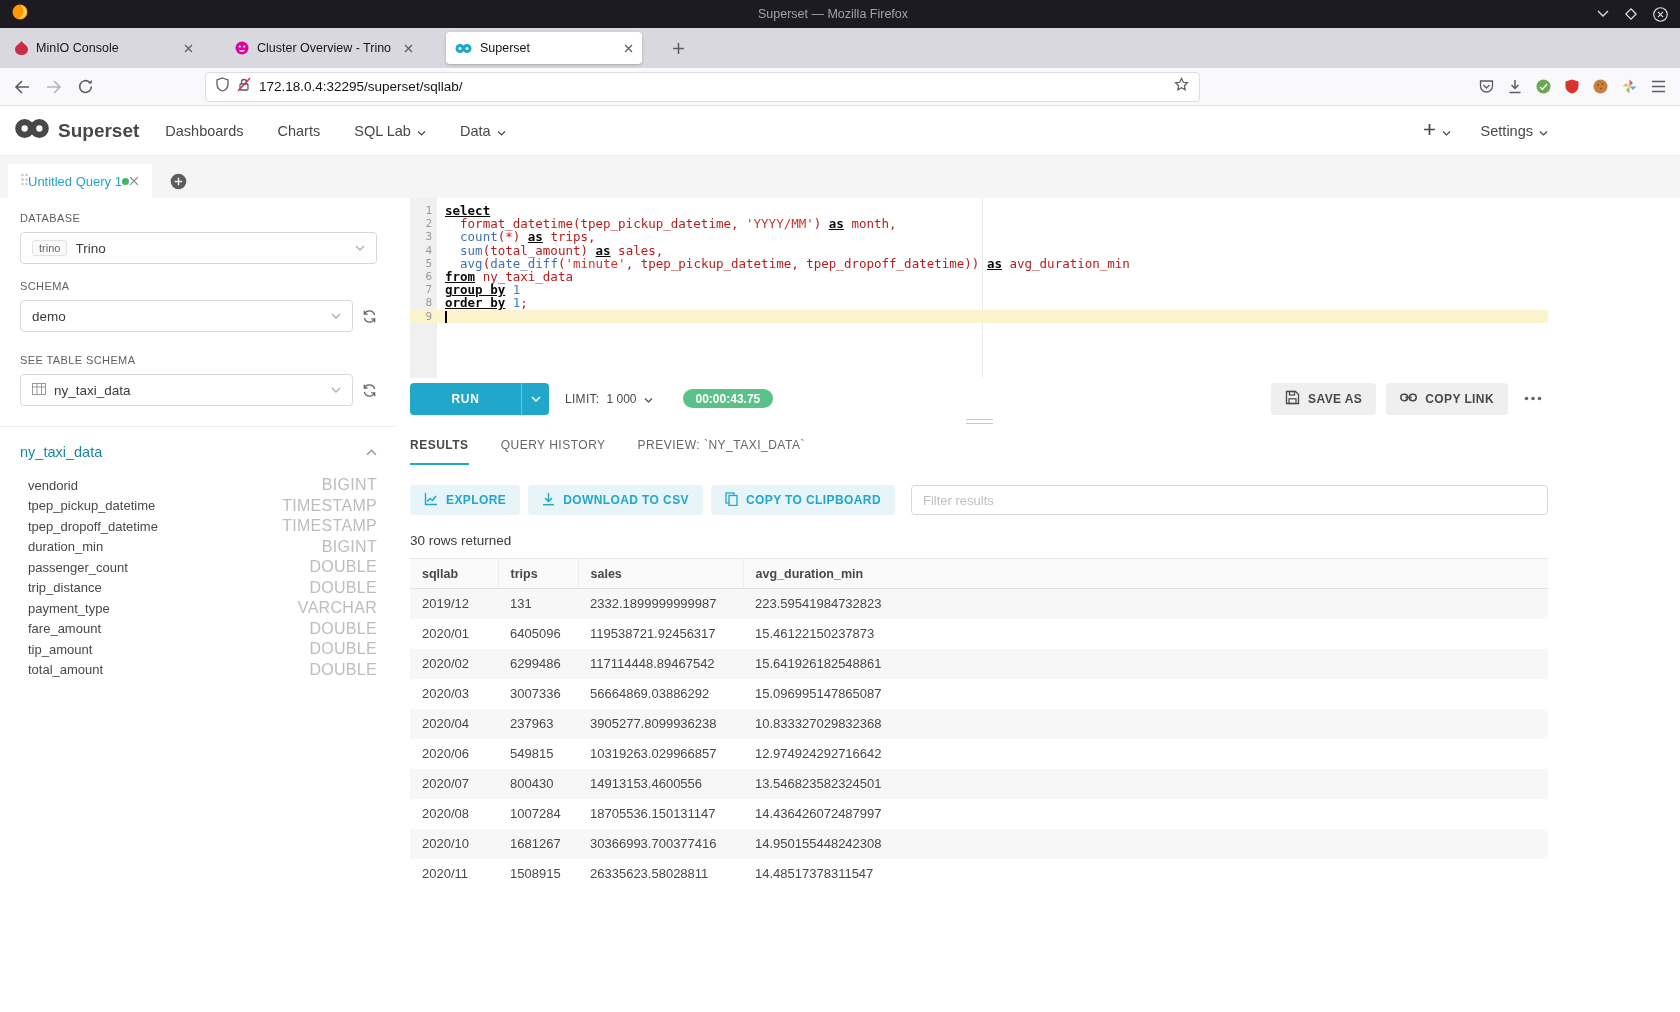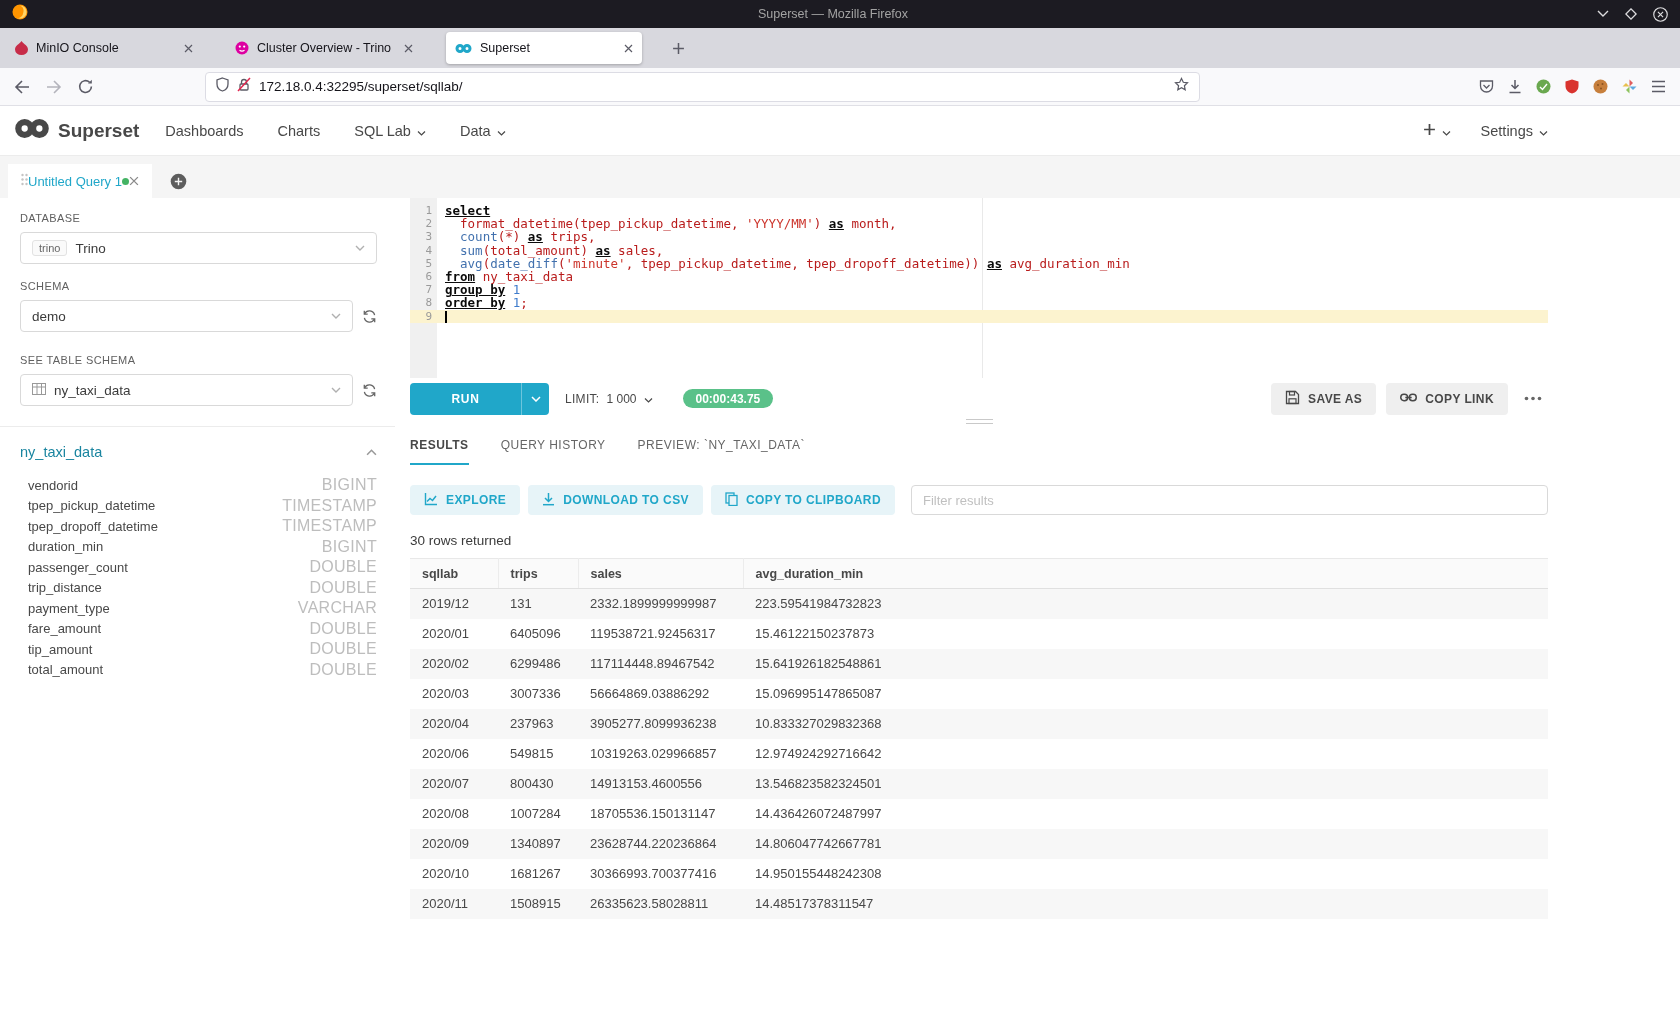--- a/index.html
+++ b/index.html
@@ -646,26 +646,20 @@
                 <td>14913153.4600556</td>
                 <td>13.546823582324501</td>
               </tr>
               <tr>
                 <td>2020/08</td>
                 <td>1007284</td>
                 <td>18705536.150131147</td>
                 <td>14.436426072487997</td>
               </tr>
               <tr>
-                <td>2020/09</td>
-                <td>1340897</td>
-                <td>23628744.220236864</td>
-                <td>14.806047742667781</td>
-              </tr>
-              <tr>
                 <td>2020/10</td>
                 <td>1681267</td>
                 <td>30366993.700377416</td>
                 <td>14.950155448242308</td>
               </tr>
               <tr>
                 <td>2020/11</td>
                 <td>1508915</td>
                 <td>26335623.58028811</td>
                 <td>14.48517378311547</td>

